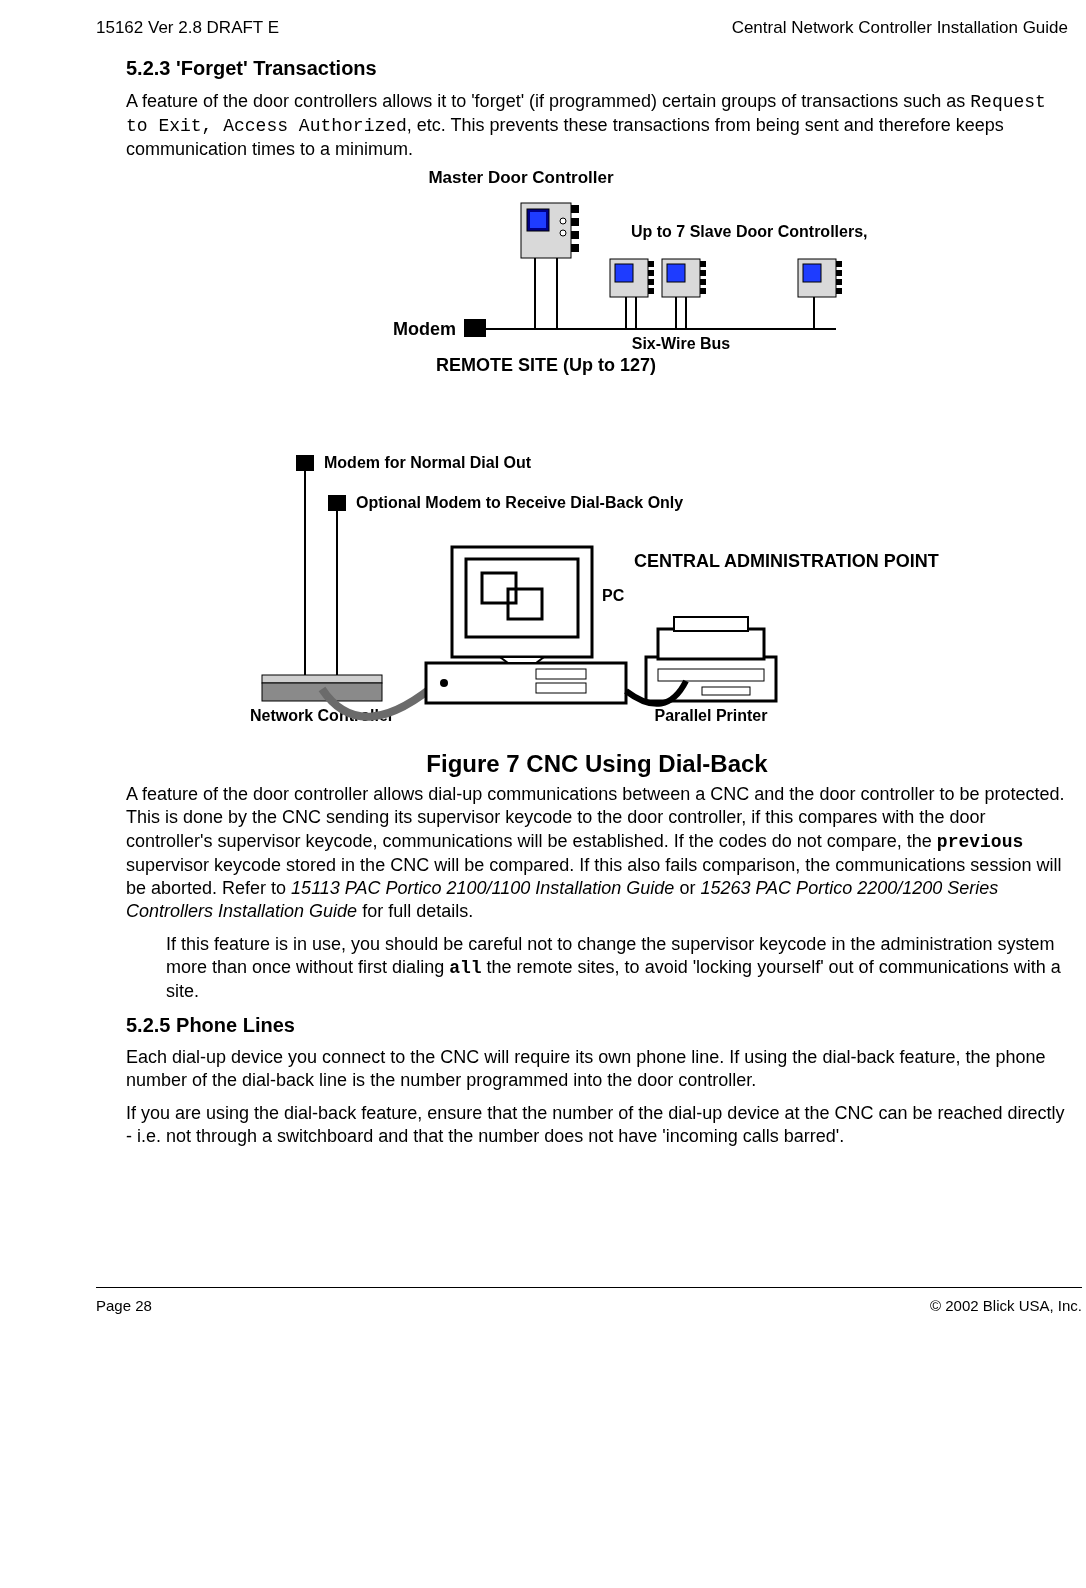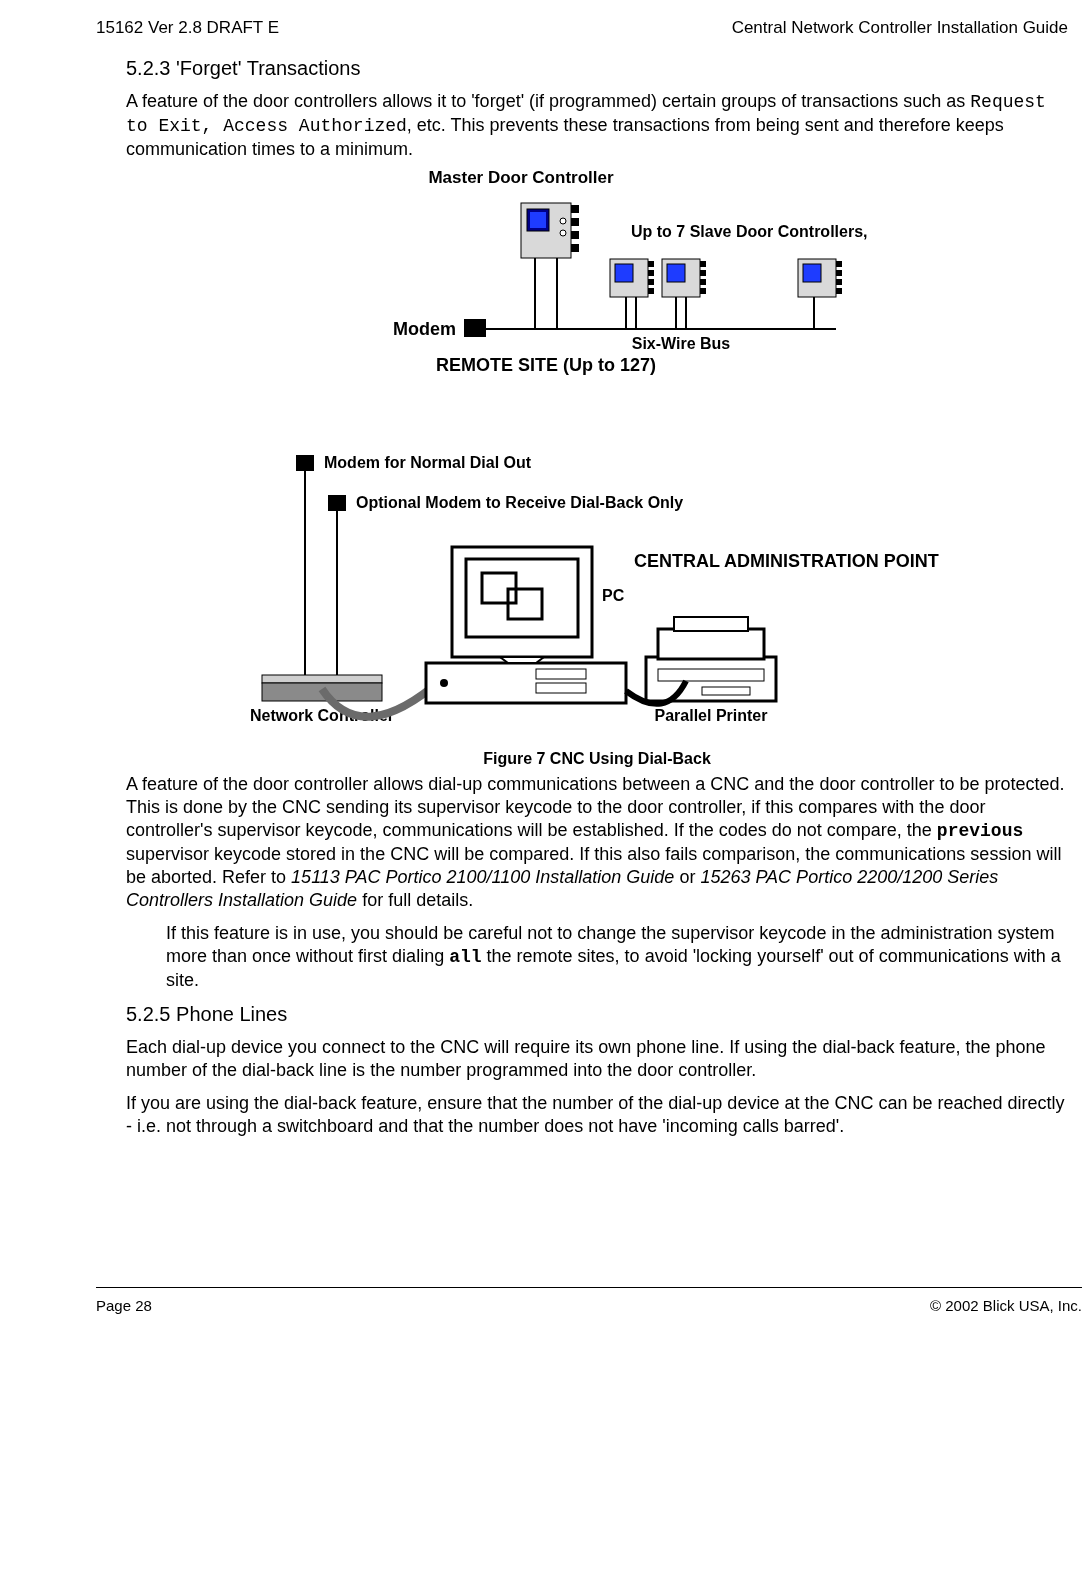--- a/index.html
+++ b/index.html
@@ -26,34 +26,34 @@
   }
   .body-col {
     margin-left: 30px;
     margin-right: 0;
     margin-top: 18px;
     font-size: 18px;
     line-height: 1.28;
   }
   h3.sec {
     font-size: 20px;
-    font-weight: normal;
+    font-weight: bold;
     margin: 0 0 8px 0;
   }
   p { margin: 0 0 10px 0; }
   .mono { font-family: "Courier New", monospace; }
   .bold { font-weight: bold; font-family: Liberation Mono, monospace; }
   .ital { font-style: italic; }
   .diagram {
     margin: 8px 0 4px 0;
   }
   .fig-caption {
     text-align: center;
     font-weight: bold;
-    font-size: 16px;
+    font-size: 24px;
     margin: 2px 0 4px 0;
   }
   .note-block {
     margin-left: 40px;
   }
   .footer-rule {
     position: absolute;
     left: 50px; right: 50px; bottom: 52px;
     border-top: 1px solid #000;
   }

